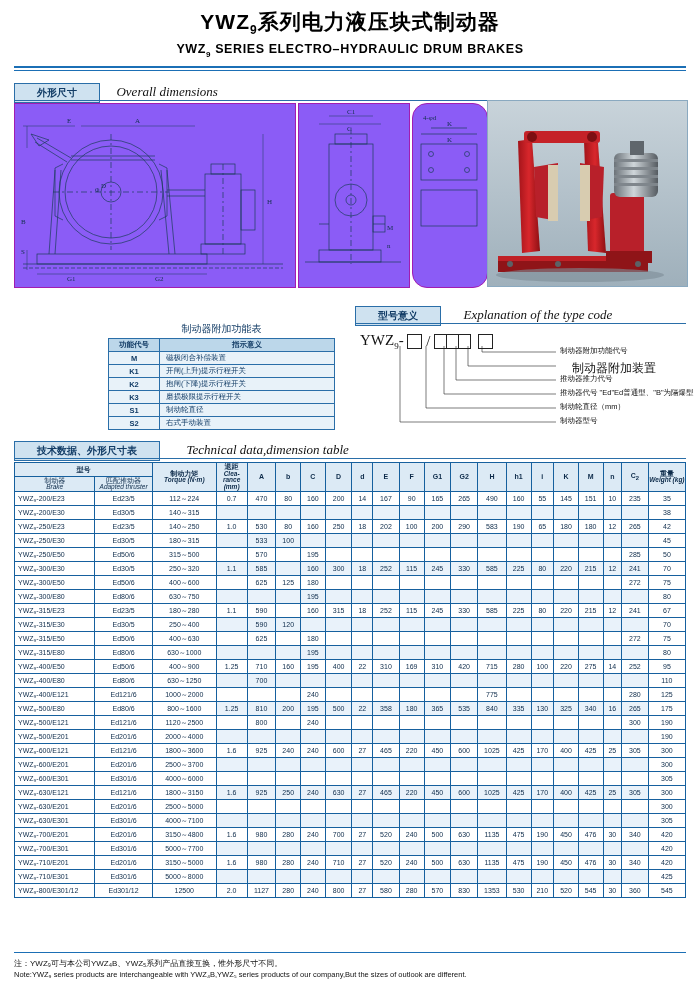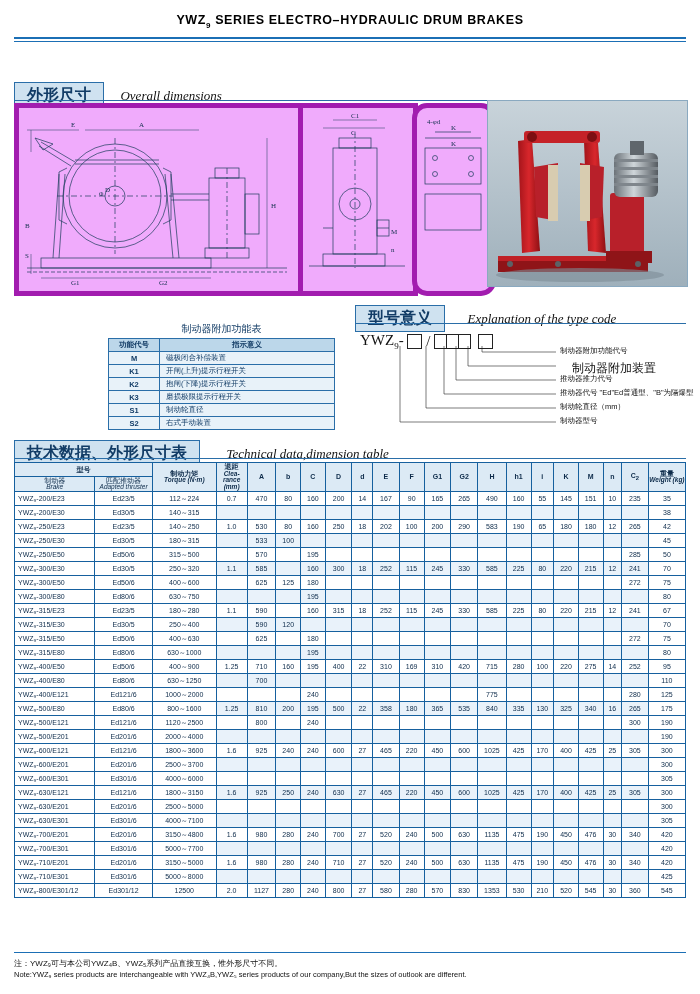--- a/index.html
+++ b/index.html
@@ -22,35 +22,35 @@
   .rule{height:2px;background:#1b6fb5;margin:7px 14px 0 14px;}
   .rule2{height:1px;background:#1b6fb5;margin:2px 14px 0 14px;}
 
   
   .sec-title{
     display:inline-block;
     background:#cfe2f0;
     border:1px solid #2a6ea8;
     color:#123c66;
     font-weight:bold;
-    font-size:16px;
-    padding:2px 12px;
+    font-size:10px;
+    padding:2px 22px;
   }
   .sec-en{
     font-family:"Liberation Serif", serif;
     font-style:italic;
     font-size:13px;
     color:#111;
   }
 
   
   .abs{position:absolute;}
 
   
-  .draw{border:5px solid #a21caf;background:#f0abfc;}
+  .draw{border:1px solid #a21caf;background:#8b5cf6;}
   svg{display:block;}
 
   
   .photo{position:absolute;left:487px;top:100px;width:199px;height:185px;border:1px solid #8aa9c0;overflow:hidden;background:#b9c6cf;}
 
   
   table.fn{border-collapse:collapse;font-size:7.5px;}
   table.fn th,table.fn td{border:1px solid #2a6ea8;padding:1px 3px;text-align:center;color:#123c66;}
   table.fn th{background:#bcd7ea;font-weight:bold;}
   table.fn td{background:#e8f2f9;}
@@ -84,20 +84,23 @@
   .note .l2{font-size:7.5px;}
   .botline{position:absolute;left:14px;top:952px;width:672px;height:1px;background:#1b6fb5;}
   .ital{font-family:"Liberation Serif", serif;font-style:italic;}
 </style>
 </head>
 <body>
 
 <div class="page">
 
   <div class="hdr">
+    <div class="t1">
+      <span>YWZ</span><sub>9</sub><span>系列电力液压块式制动器</span>
+    </div>
     <div class="t2">
       <span>YWZ</span><sub>9</sub>&nbsp;<span>SERIES ELECTRO–HYDRAULIC DRUM BRAKES</span>
     </div>
   </div>
   <div class="rule"></div>
   <div class="rule2"></div>
 
   <div class="abs" style="left:14px;top:82px;width:672px;">
     <span class="sec-title">外形尺寸</span>
     <span class="sec-en" style="margin-left:12px;">Overall dimensions</span>

